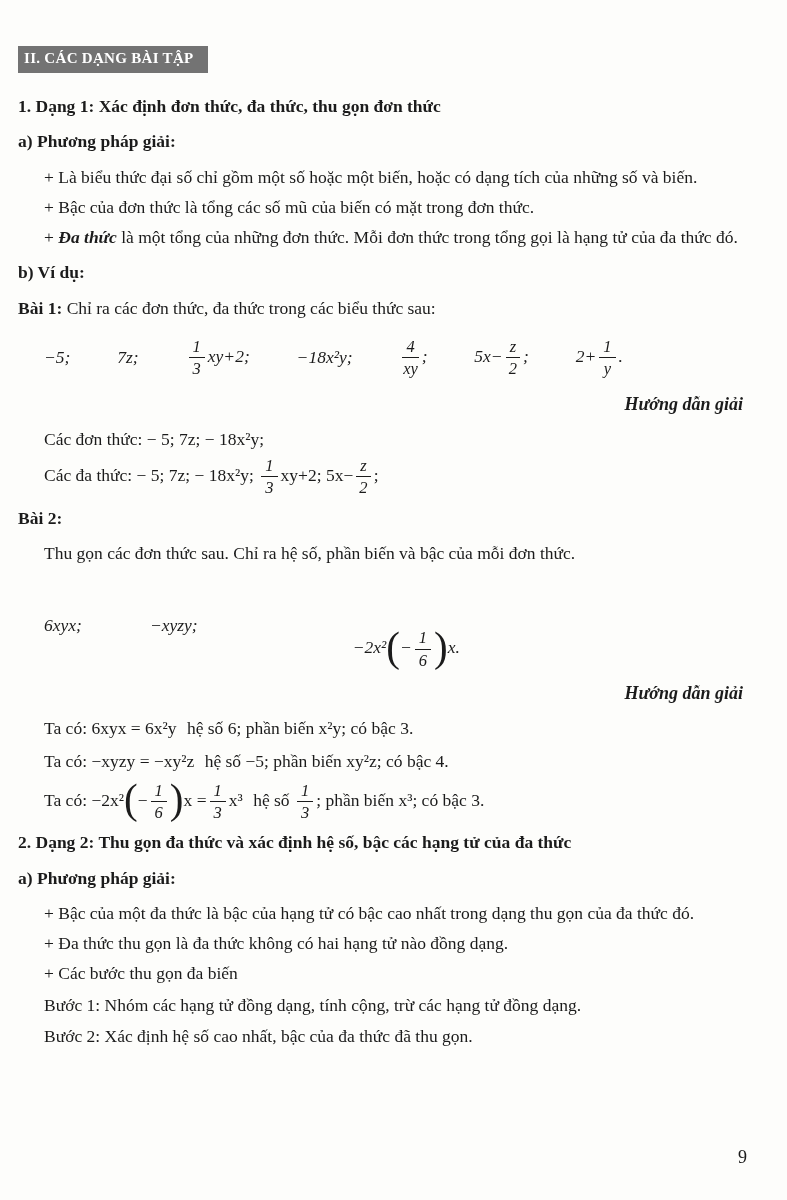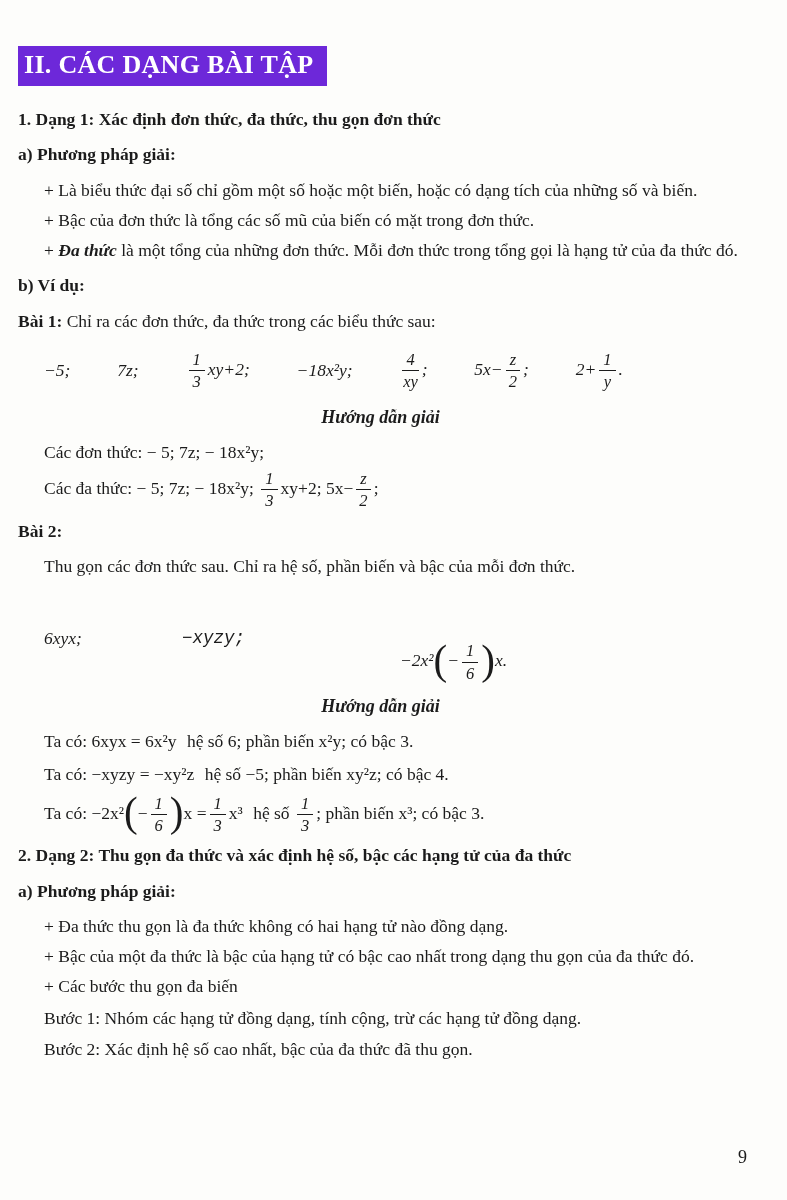--- a/index.html
+++ b/index.html
@@ -6,34 +6,34 @@
   html,body { background:#ffffff; }
   .page {
     width:787px; height:1200px; position:relative; overflow:hidden;
     background:#fdfdfb; color:#1b1b1b;
     font-family:"Liberation Serif","DejaVu Serif",serif;
     font-size:17.5px;
     padding:46px 44px 0 18px;
   }
   p { line-height:1.56; }
   .header-box {
-    display:inline-block; background:#6d28d9; color:#ffffff;
-    font-weight:bold; font-size:26px; letter-spacing:0.3px;
+    display:inline-block; background:#737373; color:#ffffff;
+    font-weight:bold; font-size:15px; letter-spacing:0.3px;
     padding:4px 14px 6px 6px; margin-bottom:12px;
   }
   .b  { font-weight:bold; }
   .bi { font-weight:bold; font-style:italic; }
   .mi { }
   .sec-title { font-weight:bold; margin:6px 0 4px 0; }
   .sub-label { font-weight:bold; margin:2px 0; }
   .para { text-align:justify; text-indent:26px; margin:3px 0; }
   .flush { margin:8px 0; }
   .ind { margin:4px 0 4px 26px; }
   .center { text-align:center; }
-  .heading { margin:10px 0 8px 0; font-size:18px; }
+  .heading { margin:10px 0 8px 0; font-size:18px;text-align:right; }
 
   
   .frac {
     display:inline-block; vertical-align:middle; text-align:center;
     line-height:1.05; margin:0 3px; font-style:italic; font-size:16.5px;
   }
   .fnum { display:block; padding:0 4px 2px; border-bottom:1.4px solid #1b1b1b; }
   .fden { display:block; padding-top:2px; }
 
   
@@ -44,21 +44,21 @@
     display:flex; justify-content:space-between; align-items:center;
     font-style:italic; margin:16px 0 12px 0; padding:0 120px 0 26px;
   }
   .math-row .slot { white-space:nowrap; }
 
   
   .math-row2 {
     display:flex; align-items:center; font-style:italic; margin:14px 0 10px 0;
   }
   .math-row2 .s1 { margin-left:26px; }
-  .math-row2 .s2 { margin-left:100px;font-family:Liberation Mono, monospace; }
+  .math-row2 .s2 { margin-left:68px; }
   .math-row2 .s3 { margin-left:155px;margin-top:48px; }
 
   .ta-line { margin:6px 0 6px 26px; }
   .gap { display:inline-block; width:6px; }
 
   .page-number { position:absolute; right:40px; bottom:32px; font-size:18px; }
 </style>
 </head>
 <body>
 
@@ -119,21 +119,21 @@
 
   <p class="ta-line"><span>Ta có:</span>
     <span class="mi">−2x²</span><span class="bp">(</span><span class="mi">−</span><span class="frac"><span class="fnum">1</span><span class="fden">6</span></span><span class="bp">)</span><span class="mi">x =</span><span class="frac"><span class="fnum">1</span><span class="fden">3</span></span><span class="mi">x³</span><span class="gap"></span>
     <span>hệ số</span>
     <span class="frac"><span class="fnum">1</span><span class="fden">3</span></span><span>; phần biến</span>
     <span class="mi">x³</span><span>; có bậc 3.</span></p>
 
   <p class="flush sec-title">2. Dạng 2: Thu gọn đa thức và xác định hệ số, bậc các hạng tử của đa thức</p>
   <p class="flush sub-label">a) Phương pháp giải:</p>
 
+  <p class="para">+ Bậc của một đa thức là bậc của hạng tử có bậc cao nhất trong dạng thu gọn của đa thức đó.</p>
   <p class="para">+ Đa thức thu gọn là đa thức không có hai hạng tử nào đồng dạng.</p>
-  <p class="para">+ Bậc của một đa thức là bậc của hạng tử có bậc cao nhất trong dạng thu gọn của đa thức đó.</p>
   <p class="para">+ Các bước thu gọn đa biến</p>
   <p class="ind">Bước 1: Nhóm các hạng tử đồng dạng, tính cộng, trừ các hạng tử đồng dạng.</p>
   <p class="ind">Bước 2: Xác định hệ số cao nhất, bậc của đa thức đã thu gọn.</p>
 
   <div class="page-number">9</div>
 
 </div>
 
 </body></html>

